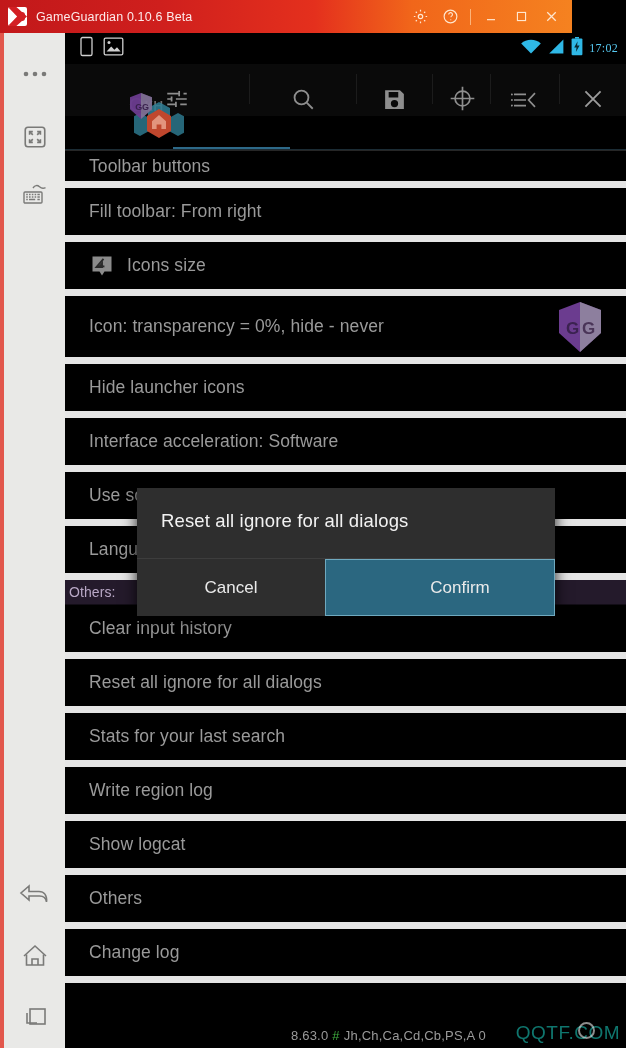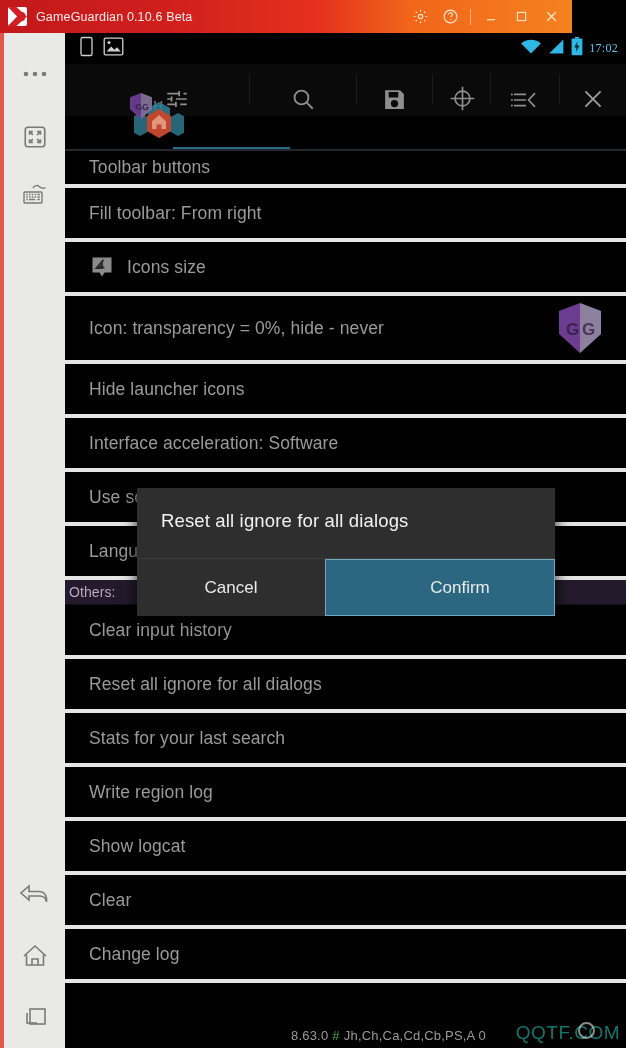--- a/index.html
+++ b/index.html
@@ -104,21 +104,21 @@
   .bub-gg{
     position:absolute;left:1px;top:0px;width:24px;height:26px;opacity:.95;
   }
 
   
   .list{
     position:absolute;left:0;top:117px;width:561px;height:898px;background:#000;
   }
   .row{
     position:relative;box-sizing:border-box;
-    border-bottom:4px solid #e5e5e5;
+    border-bottom:7px solid #e5e5e5;
     display:flex;align-items:center;
     padding-left:24px;
     color:#9a9a9a;font-size:17.5px;letter-spacing:.1px;
   }
   .row .txt{white-space:nowrap;}
   .row.h38{height:38px;}
   .row.h54{height:54px;}
   .row.h68{height:68px;}
   .row.hdr{
     height:25px;background:#241a2b;color:#b9a8c6;font-size:14px;
@@ -430,21 +430,21 @@
       <div class="row h54">
         <span class="txt">Stats for your last search</span>
       </div>
       <div class="row h54">
         <span class="txt">Write region log</span>
       </div>
       <div class="row h54">
         <span class="txt">Show logcat</span>
       </div>
       <div class="row h54">
-        <span class="txt">Clear</span>
+        <span class="txt">Others</span>
       </div>
       <div class="row h54">
         <span class="txt">Change log</span>
       </div>
     </div>
 
     <div class="scrim"></div>
     <div class="dialog">
       <div class="dlg-title">Reset all ignore for all dialogs</div>
       <div class="dlg-btns">

